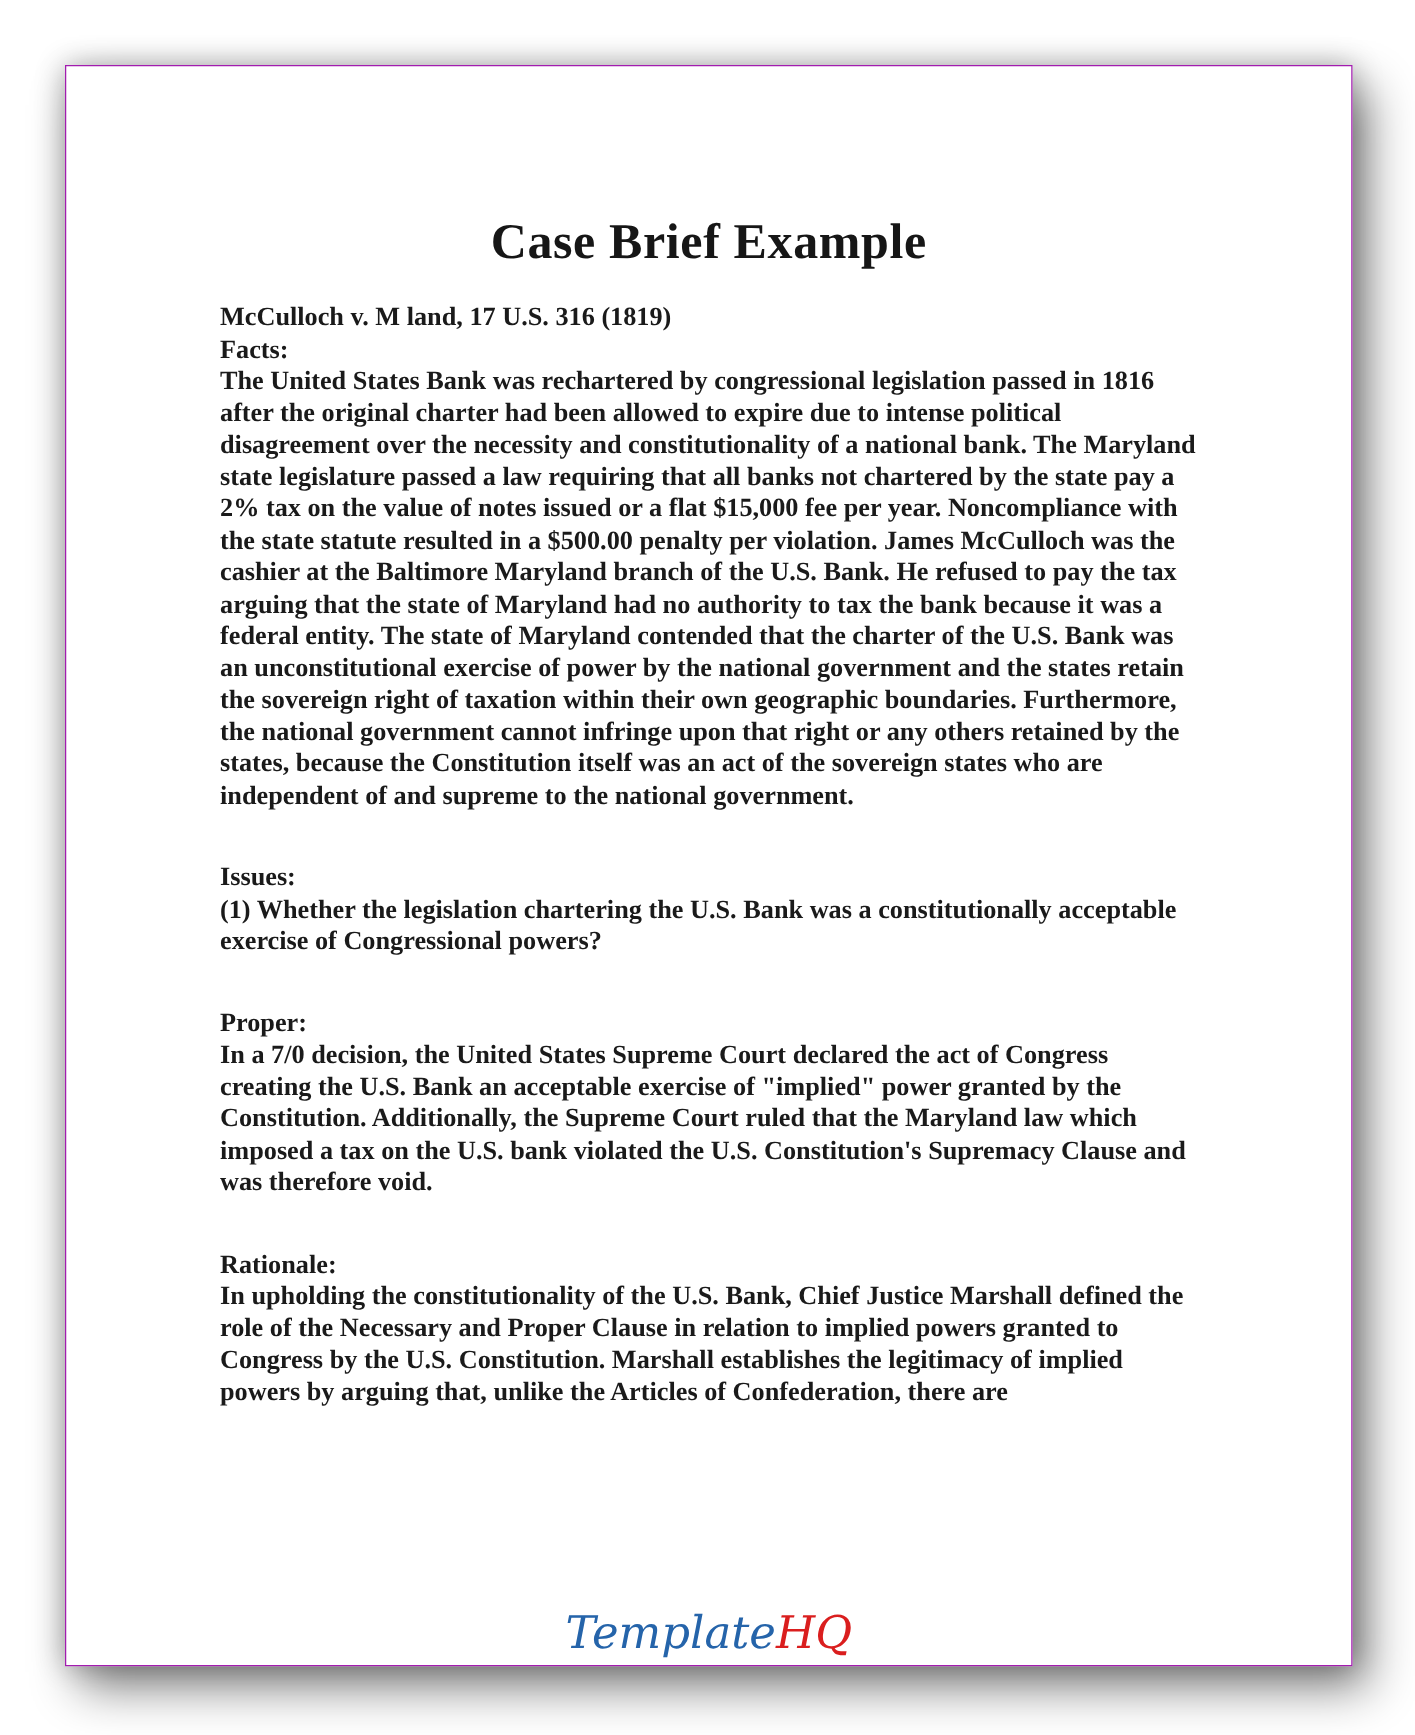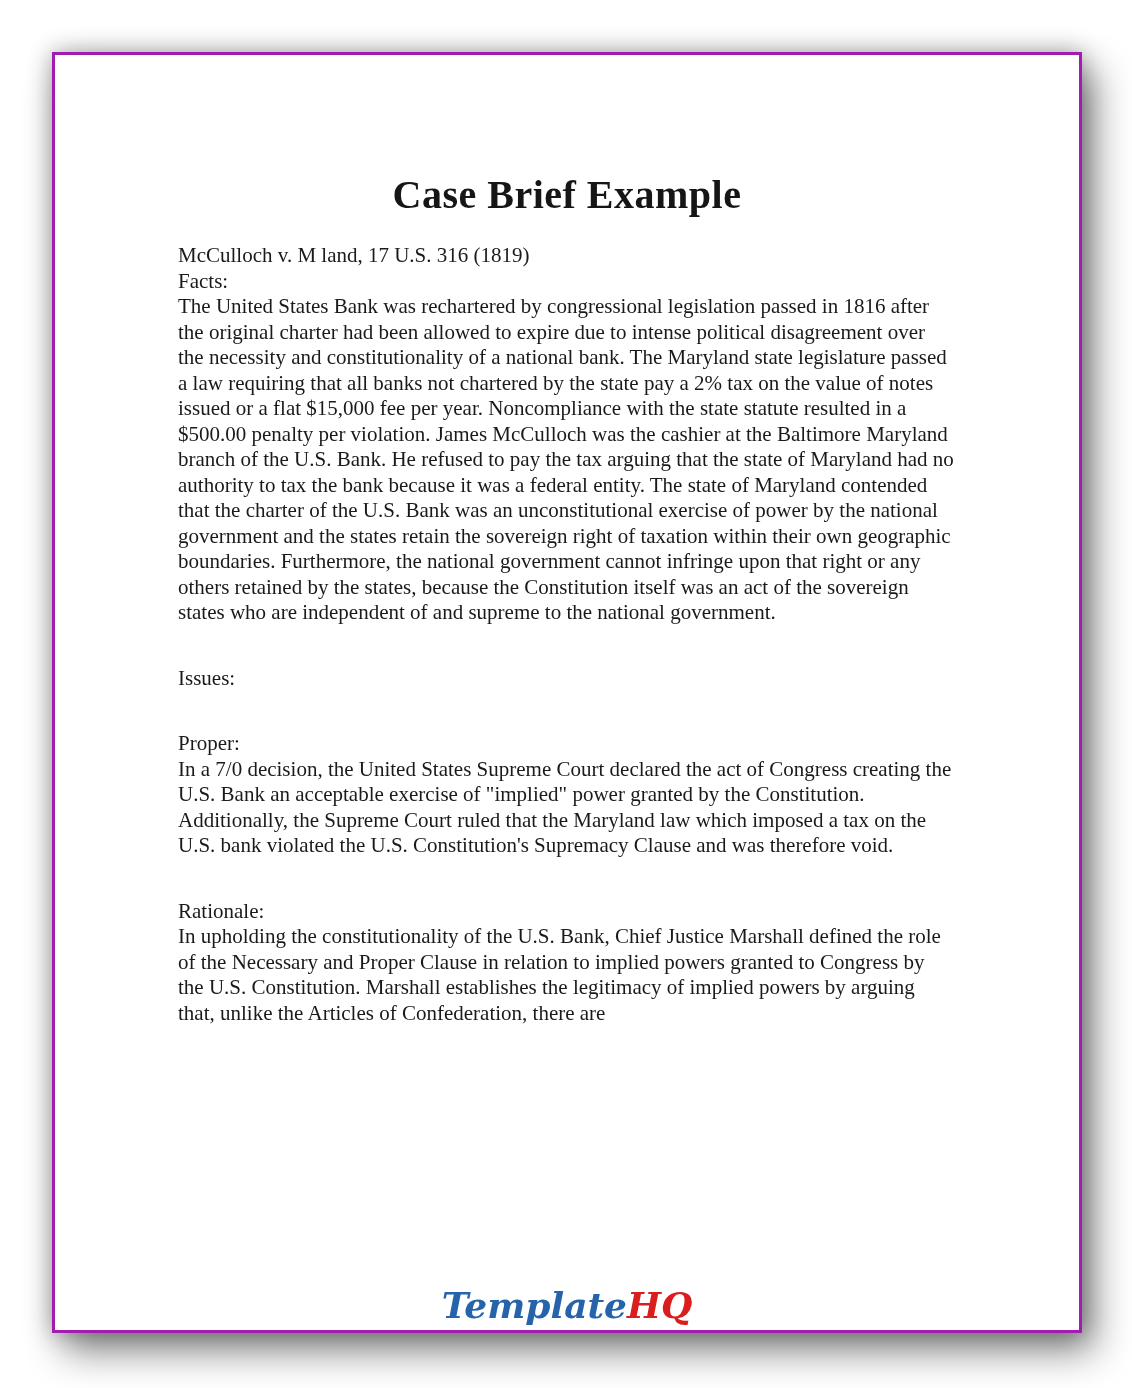--- a/index.html
+++ b/index.html
@@ -14,55 +14,55 @@
     overflow: hidden;
     font-family: "Liberation Serif", "DejaVu Serif", serif;
   }
   .page {
     position: absolute;
     left: 52px;
     top: 52px;
     width: 1030px;
     height: 1281px;
     background: #ffffff;
-    border: 3px solid #a21caf;
+    border: 1px solid #a21caf;
     box-sizing: border-box;
     box-shadow: 0 0 22px rgba(0,0,0,0.30), 12px 18px 36px rgba(0,0,0,0.48);
   }
   .doc-title {
     margin: 118px 0 26px 0;
     text-align: center;
     font-size: 40px;
     line-height: 44px;
     font-weight: 700;
     color: #161616;
     letter-spacing: 0.5px;
   }
   .doc-body {
     padding: 0 124px 0 123px;
     font-size: 21px;
     line-height: 25.5px;
-    font-weight: 400;
+    font-weight: 700;
     color: #1a1a1a;
     text-align: left;
   }
   .doc-body p {
     margin: 0;
   }
   .sec-heading.gap-above {
     margin-top: 40px;
   }
   .footer-logo {
     position: absolute;
     left: 0;
     right: 0;
     bottom: 2px;
     text-align: center;
     font-family: "DejaVu Serif", "Liberation Serif", serif;
-    font-weight: 700;
+    font-weight: 400;
     font-style: italic;
     font-size: 36px;
     line-height: 46px;
     letter-spacing: 0px;
   }
   .logo-part-1 { color: var(--logo-color-1, #2564aa); }
   .logo-part-2 { color: var(--logo-color-2, #da1e1e); }
 </style>
 </head>
 <body>
@@ -75,20 +75,21 @@
 
     <p class="case-caption">McCulloch v. M land, 17 U.S. 316 (1819)</p>
 
     <section>
       <p class="sec-heading">Facts:</p>
       <p class="para">The United States Bank was rechartered by congressional legislation passed in 1816 after the original charter had been allowed to expire due to intense political disagreement over the necessity and constitutionality of a national bank. The Maryland state legislature passed a law requiring that all banks not chartered by the state pay a 2% tax on the value of notes issued or a flat $15,000 fee per year. Noncompliance with the state statute resulted in a $500.00 penalty per violation. James McCulloch was the cashier at the Baltimore Maryland branch of the U.S. Bank. He refused to pay the tax arguing that the state of Maryland had no authority to tax the bank because it was a federal entity. The state of Maryland contended that the charter of the U.S. Bank was an unconstitutional exercise of power by the national government and the states retain the sovereign right of taxation within their own geographic boundaries. Furthermore, the national government cannot infringe upon that right or any others retained by the states, because the Constitution itself was an act of the sovereign states who are independent of and supreme to the national government.</p>
     </section>
 
     <section>
       <p class="sec-heading gap-above">Issues:</p>
+      <p class="para">(1) Whether the legislation chartering the U.S. Bank was a constitutionally acceptable exercise of Congressional powers?</p>
     </section>
 
     <section>
       <p class="sec-heading gap-above">Proper:</p>
       <p class="para">In a 7/0 decision, the United States Supreme Court declared the act of Congress creating the U.S. Bank an acceptable exercise of "implied" power granted by the Constitution. Additionally, the Supreme Court ruled that the Maryland law which imposed a tax on the U.S. bank violated the U.S. Constitution's Supremacy Clause and was therefore void.</p>
     </section>
 
     <section>
       <p class="sec-heading gap-above">Rationale:</p>
       <p class="para">In upholding the constitutionality of the U.S. Bank, Chief Justice Marshall defined the role of the Necessary and Proper Clause in relation to implied powers granted to Congress by the U.S. Constitution. Marshall establishes the legitimacy of implied powers by arguing that, unlike the Articles of Confederation, there are</p>

